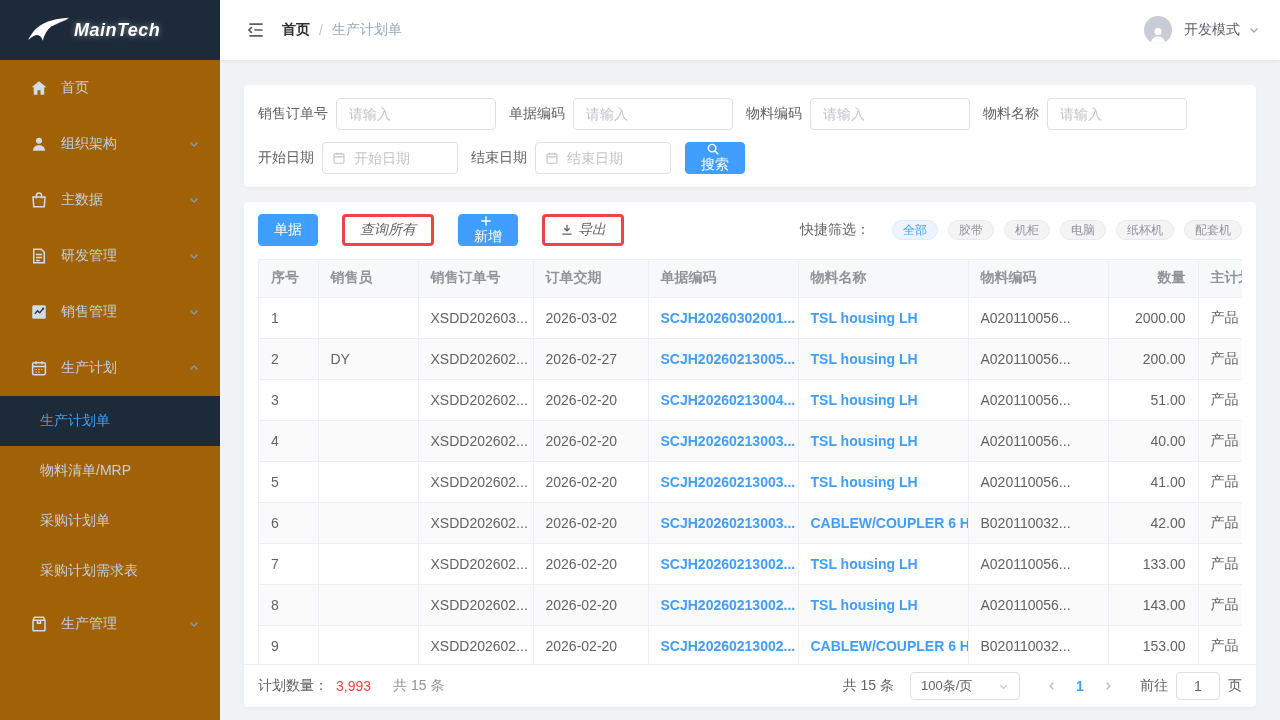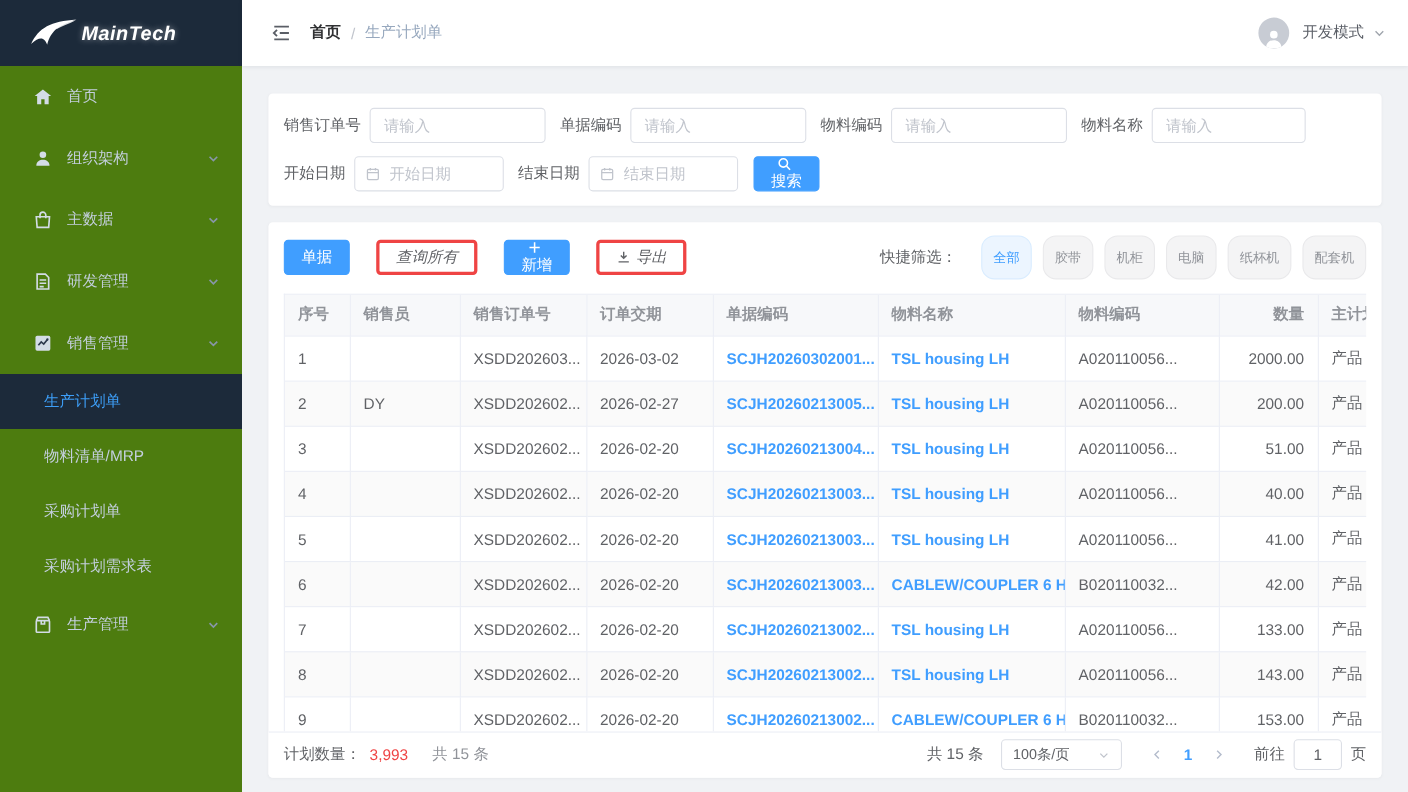--- a/index.html
+++ b/index.html
@@ -1,20 +1,20 @@
 <!DOCTYPE html>
 <html><head>
 <meta charset="utf-8">
 <style>
   * { margin:0; padding:0; box-sizing:border-box; }
   html,body { width:1280px; height:720px; overflow:hidden; font-family:"Liberation Sans","DejaVu Sans",sans-serif; background:#f0f2f5; }
   .layout { display:flex; width:1280px; height:720px; }
 
   
-  .sidebar { width:220px; height:720px; background:#4d7c0f; flex-shrink:0; overflow:hidden;text-align:center; }
+  .sidebar { width:220px; height:720px; background:#a16207; flex-shrink:0; overflow:hidden;text-align:center; }
   .logo-box { height:60px; background:#1c2a3a; display:flex; align-items:center; padding-left:26px; }
   .logo-swoosh { width:46px; height:32px; margin-right:2px; }
   .logo-text { color:#fff; font-size:18px; font-weight:bold; font-style:italic; letter-spacing:.5px; text-shadow:0 0 6px rgba(255,255,255,.45); }
   .menu-item { height:56px; display:flex; align-items:center; padding:0 20px 0 30px; color:#c3cfdd; font-size:14px; cursor:pointer; }
   .mi-icon { width:18px; height:18px; margin-right:13px; flex-shrink:0; color:#d3dce6; }
   .mi-icon svg { width:18px; height:18px; display:block; }
   .chev { margin-left:auto; color:#8796a9; }
   .chev svg { width:12px; height:12px; display:block; }
   .submenu-item { height:50px; display:flex; align-items:center; padding-left:40px; color:#c3cfdd; font-size:14px; cursor:pointer; }
   .submenu-item.active { background:#1c2a3a; color:#3d9ef7; }
@@ -54,21 +54,21 @@
   .btn .b-ic { width:14px; height:14px; margin-right:4px; }
   .btn .b-ic svg { width:14px; height:14px; display:block; }
   .search-btn { margin-left:1px; }
 
   
   .table-card { margin:15px 24px 0 24px; background:#fff; border-radius:4px; padding:12px 14px 0 14px; box-shadow:0 1px 3px rgba(0,0,0,.04); height:505px; overflow:hidden; display:flex; flex-direction:column; }
   .toolbar { display:flex; align-items:center; }
   .toolbar .btn + .btn { margin-left:24px; }
   .qf-box { margin-left:auto; display:flex; align-items:center; }
   .qf-label { font-size:14px; color:#606266; margin-right:12px; }
-  .chip { height:40px; display:inline-flex; align-items:center; padding:0 10px; font-size:12px; border-radius:12px; margin-left:10px; cursor:pointer; background:#f4f4f5; border:1px solid #e9e9eb; color:#909399; }
+  .chip { height:20px; display:inline-flex; align-items:center; padding:0 10px; font-size:12px; border-radius:12px; margin-left:10px; cursor:pointer; background:#f4f4f5; border:1px solid #e9e9eb; color:#909399; }
   .chip.active { background:#ecf5ff; border:1px solid #d9ecff; color:#409eff; }
 
   .tbl-wrap { margin-top:13px; width:984px; overflow:hidden; border:1px solid #ebeef5; border-right:none; border-bottom:none; }
   table { border-collapse:collapse; table-layout:fixed; width:1040px; font-size:14px; }
   th { height:37px; background:#f7f8fa; color:#909399; font-weight:bold; text-align:left; padding:0 12px; border-bottom:1px solid #ebeef5; border-right:1px solid #ebeef5; white-space:nowrap; overflow:hidden; }
   td { height:41px; padding:0 12px; color:#606266; background:#fff; border-bottom:1px solid #ebeef5; border-right:1px solid #ebeef5; white-space:nowrap; overflow:hidden; }
   tr.striped td { background:#fafafa; }
   .num { text-align:right; }
   .link { color:#409eff; font-weight:bold; cursor:pointer; }
 
@@ -166,20 +166,35 @@
           </svg>
       </span>
       <span>销售管理</span>
       <span class="chev">
         <svg viewBox="0 0 24 24" fill="none" stroke="currentColor" stroke-width="3">
             <path d="M5 9 L12 16 L19 9"></path>
           </svg>
       </span>
     </div>
 
+    <div class="menu-item">
+      <span class="mi-icon">
+        <svg viewBox="0 0 24 24" fill="none" stroke="currentColor" stroke-width="2">
+            <rect x="3.5" y="5" width="17" height="16" rx="2"></rect>
+            <path d="M3.5 10 H20.5 M8 3 V7 M16 3 V7"></path>
+            <path d="M7.5 14 H9 M11 14 H13 M15 14 H16.5 M7.5 17.5 H9 M11 17.5 H13" stroke-width="1.6"></path>
+          </svg>
+      </span>
+      <span>生产计划</span>
+      <span class="chev">
+        <svg viewBox="0 0 24 24" fill="none" stroke="currentColor" stroke-width="3">
+            <path d="M5 15 L12 8 L19 15"></path>
+          </svg>
+      </span>
+    </div>
 
     <div class="submenu-item active">
       <span>生产计划单</span>
     </div>
     <div class="submenu-item">
       <span>物料清单/MRP</span>
     </div>
     <div class="submenu-item">
       <span>采购计划单</span>
     </div>

